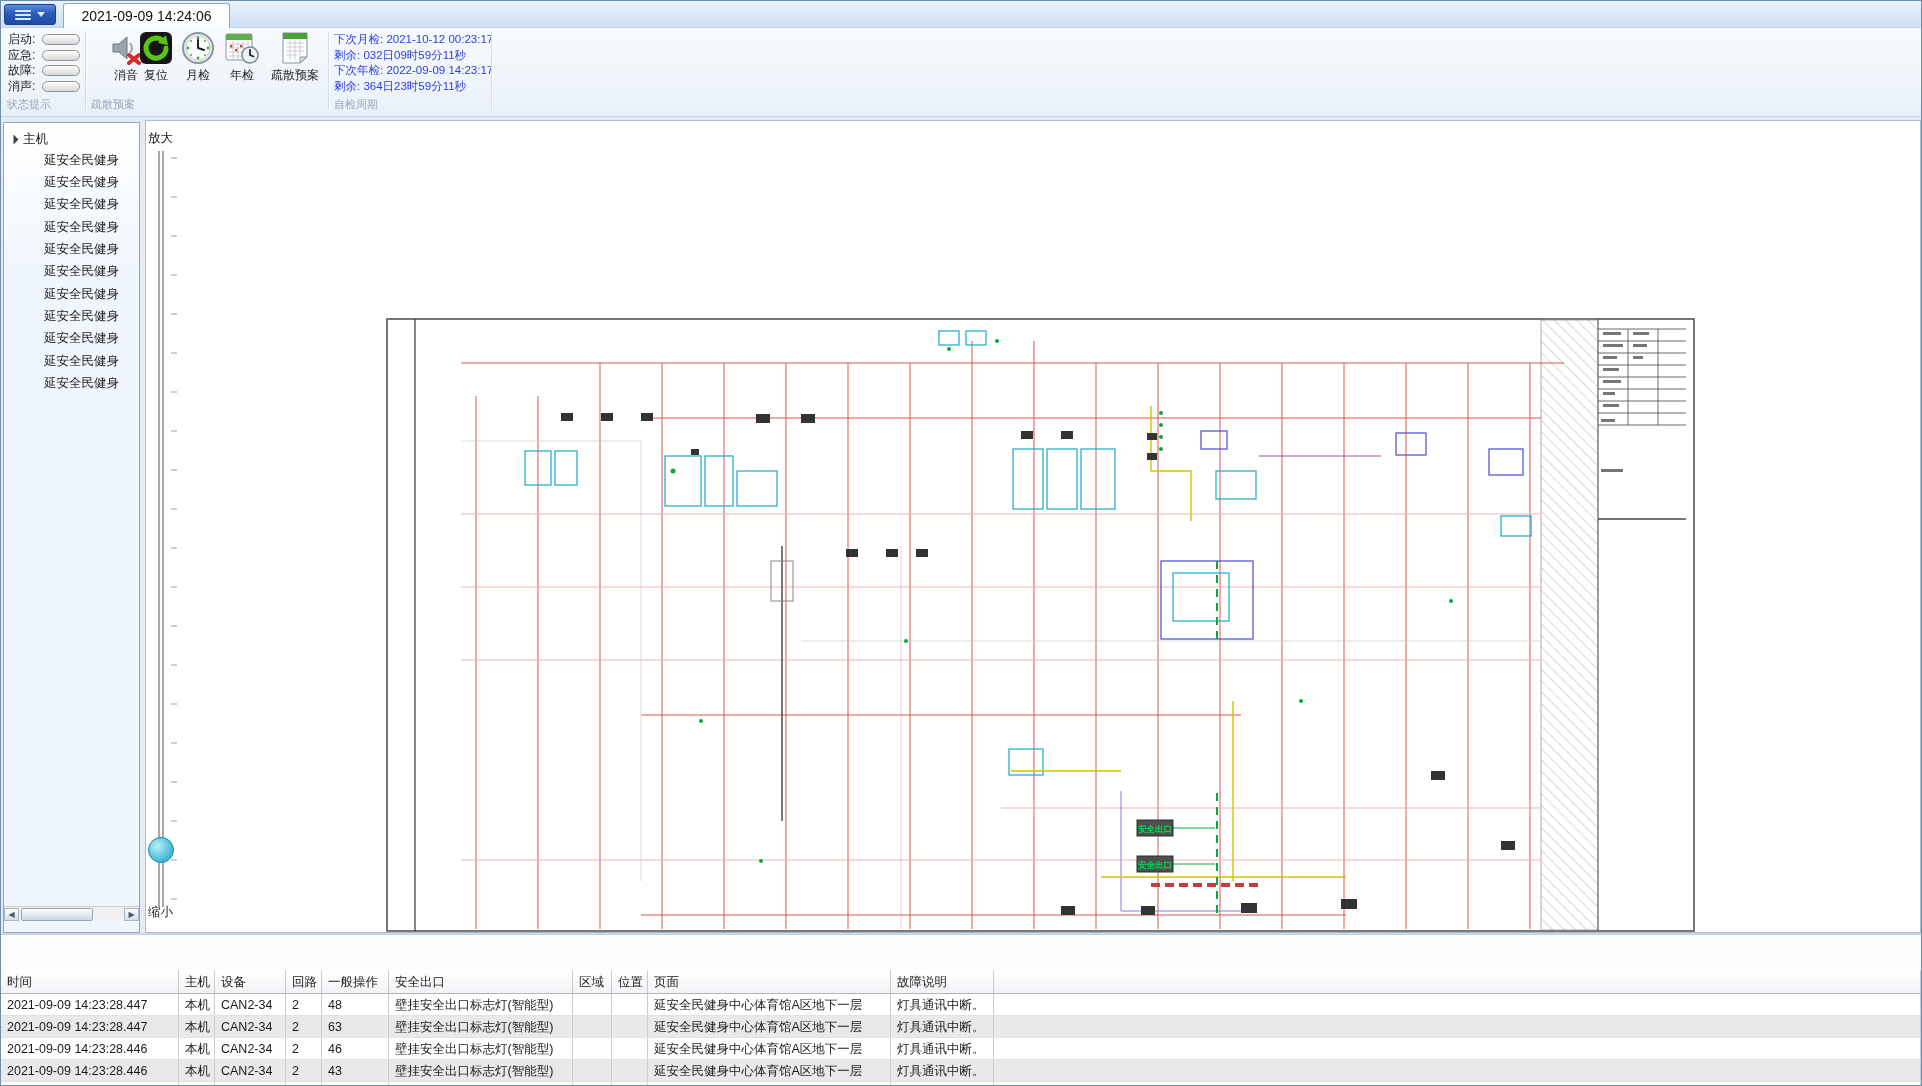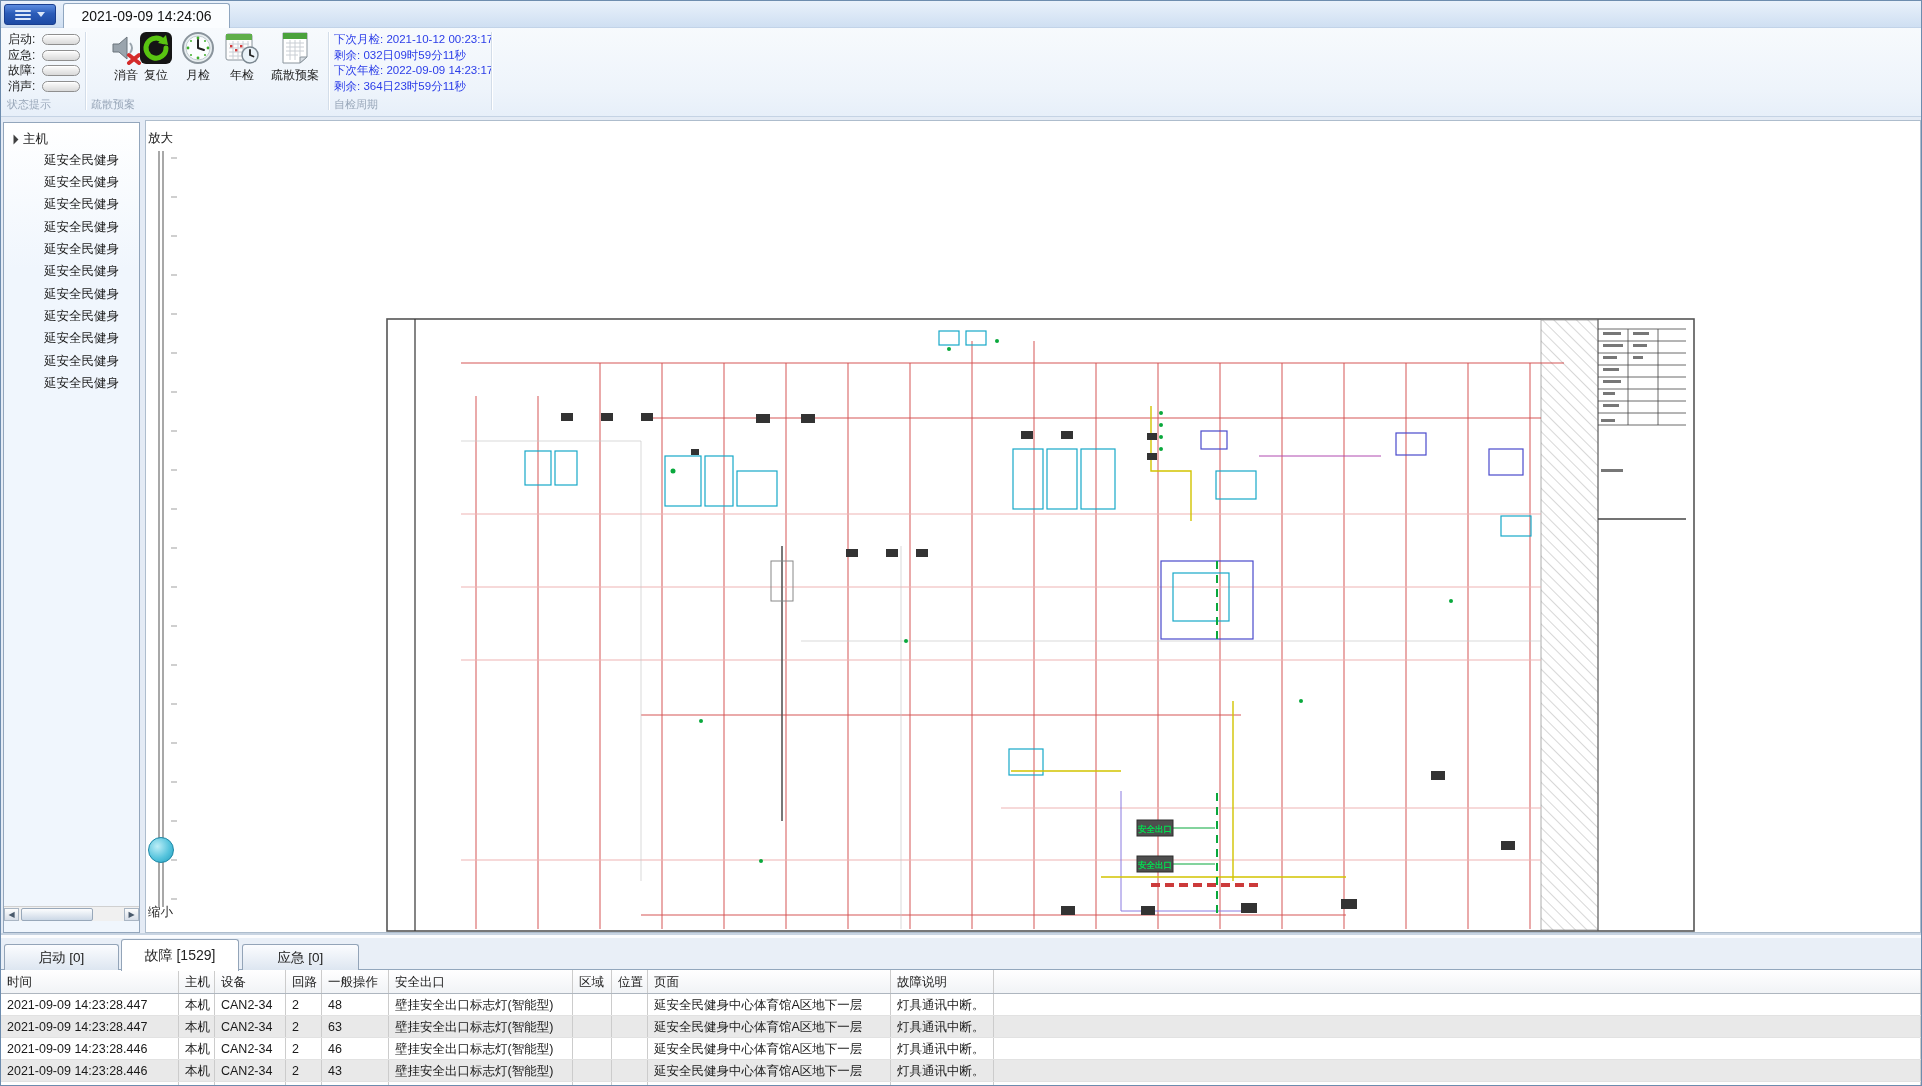--- a/index.html
+++ b/index.html
@@ -390,31 +390,20 @@
       <rect x="1136" y="819" width="36" height="16" fill="#4e4e4e" stroke="#2e2e2e"></rect>
       <text x="1154" y="831" font-size="8.5" font-weight="bold" fill="#00e050" text-anchor="middle">安全出口</text>
     </g>
     <g>
       <rect x="1136" y="855" width="36" height="16" fill="#4e4e4e" stroke="#2e2e2e"></rect>
       <text x="1154" y="867" font-size="8.5" font-weight="bold" fill="#00e050" text-anchor="middle">安全出口</text>
     </g>
   </svg>
 
   <div class="bottom-panel">
-    <div class="tabstrip">
-      <div class="tab" style="left:3px; width:115px">
-        <span>启动 [0]</span>
-      </div>
-      <div class="tab active" style="left:120px; width:118px">
-        <span>故障 [1529]</span>
-      </div>
-      <div class="tab" style="left:241px; width:117px">
-        <span>应急 [0]</span>
-      </div>
-    </div>
     <div class="gridwrap">
       <div class="grow ghead">
         <div>时间</div>
         <div>主机</div>
         <div>设备</div>
         <div>回路</div>
         <div>一般操作</div>
         <div>安全出口</div>
         <div>区域</div>
         <div>位置</div>

